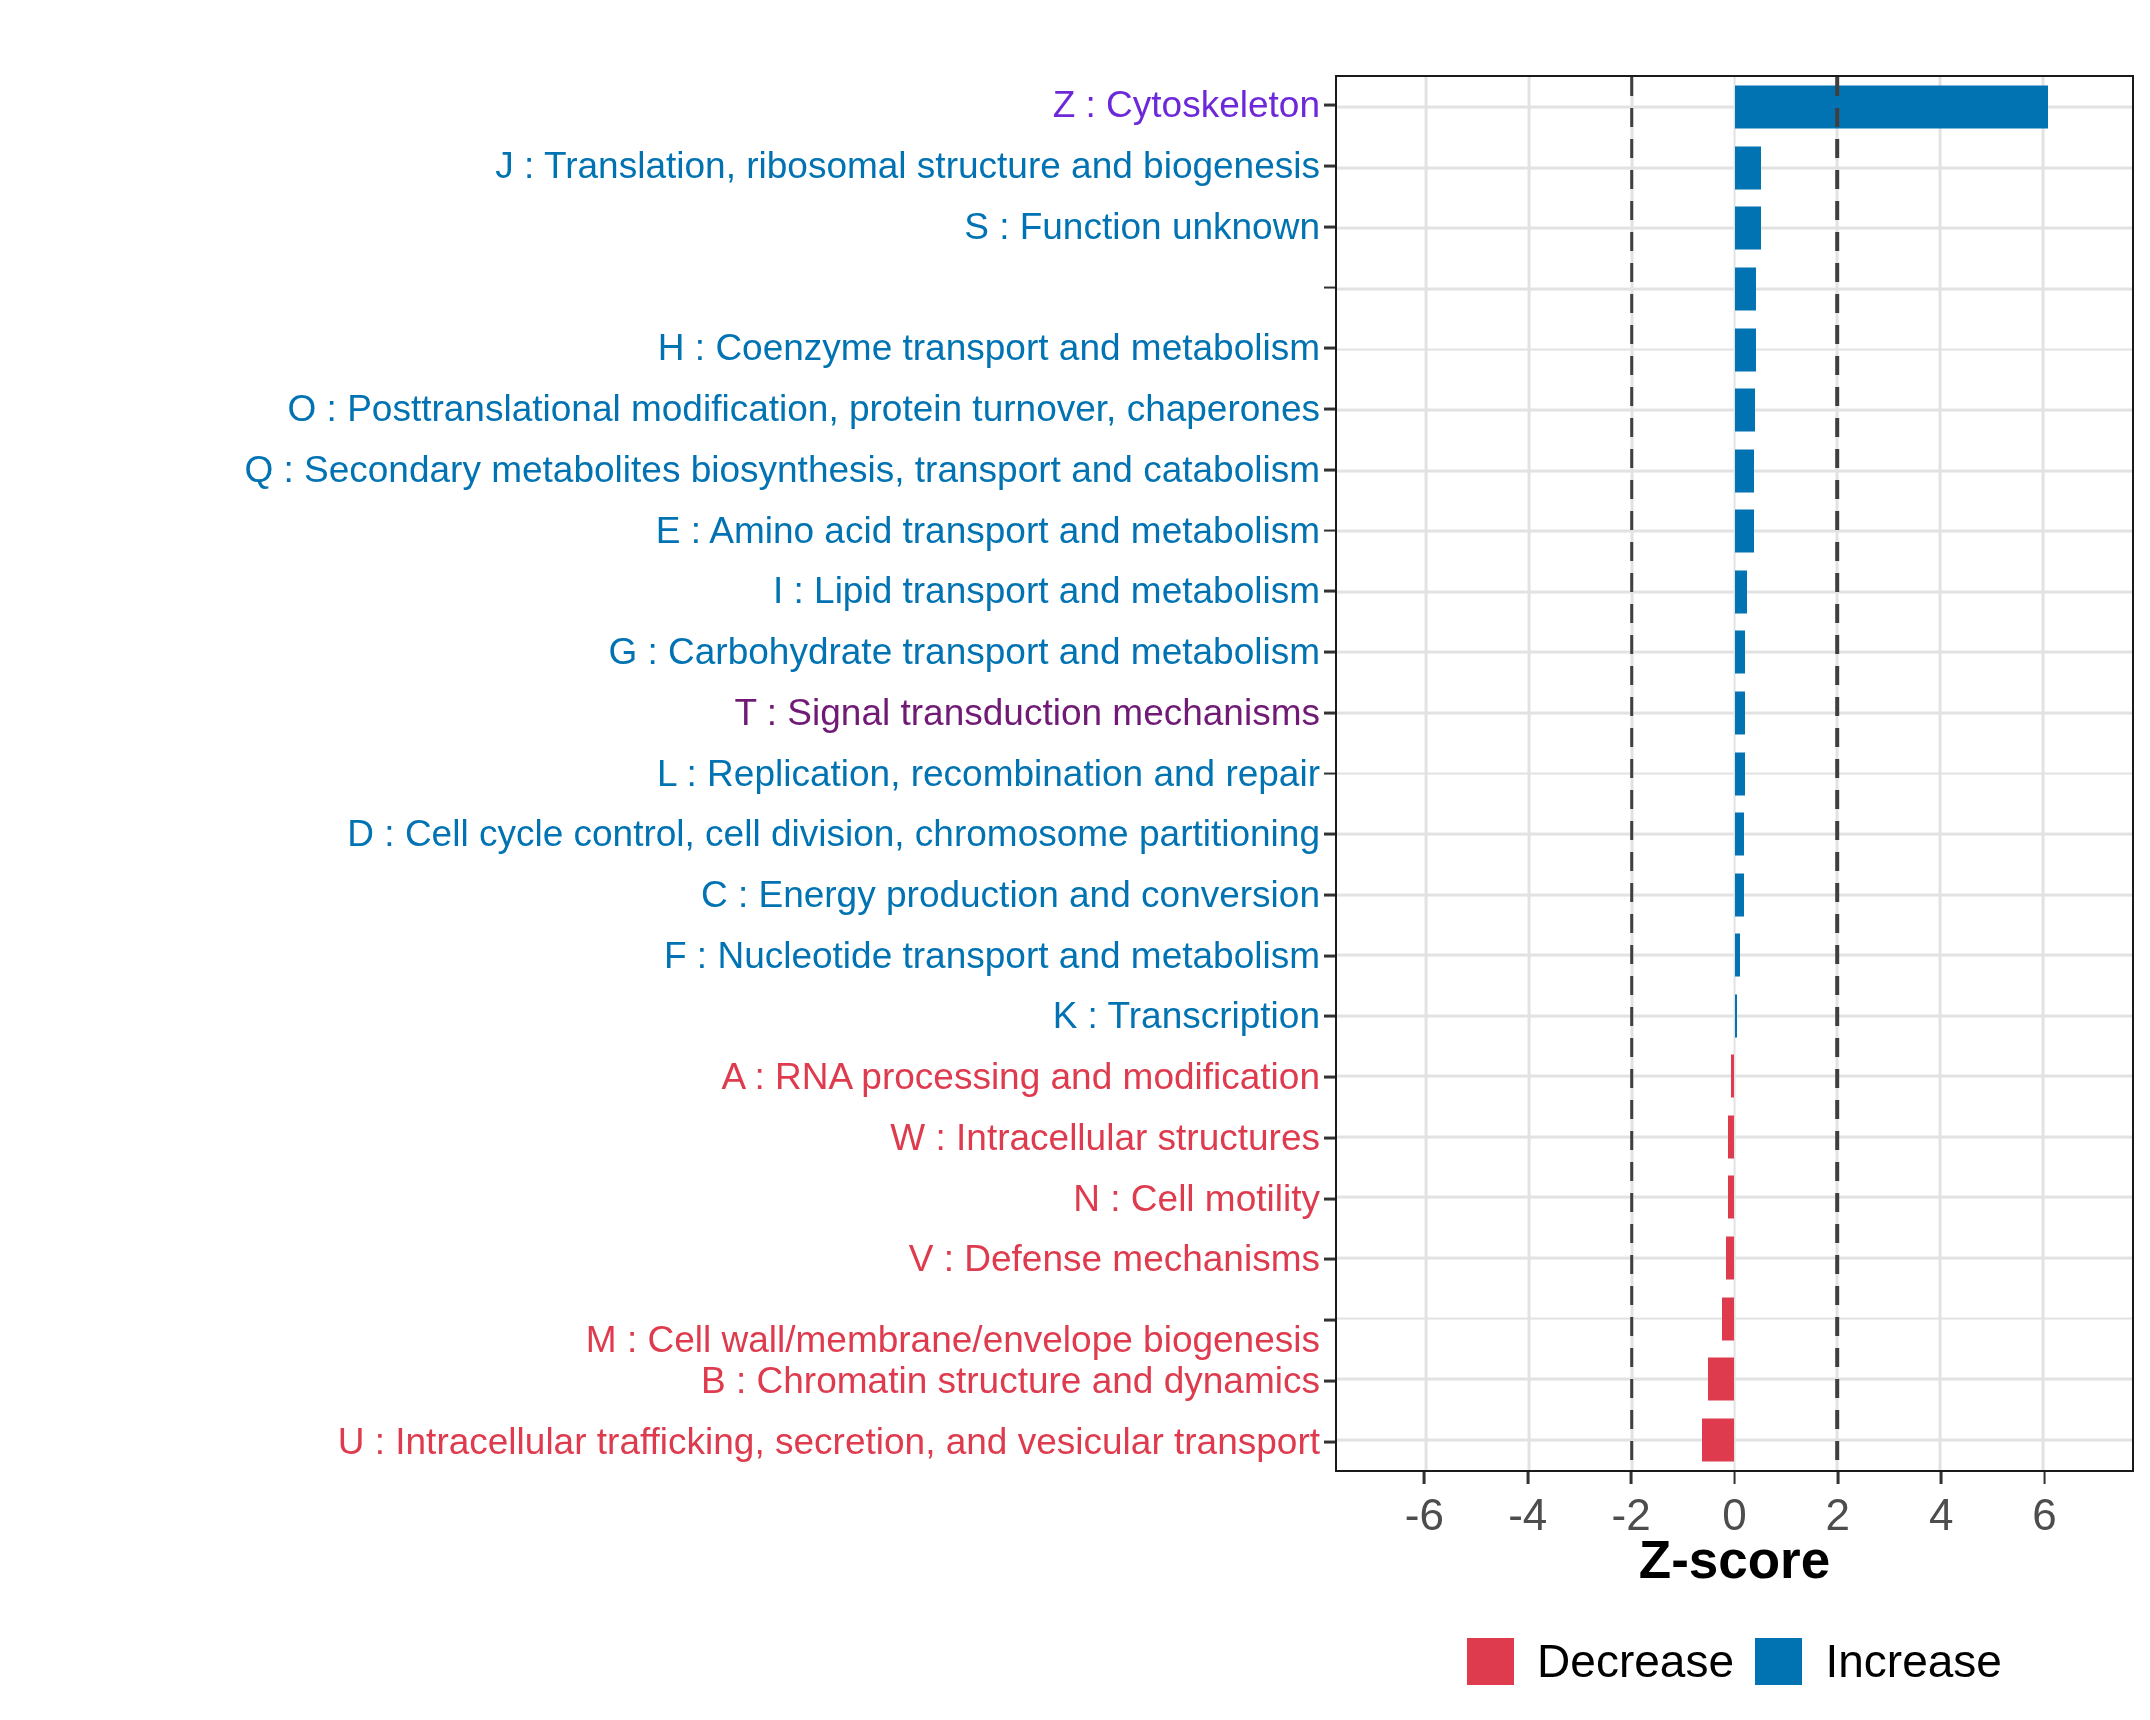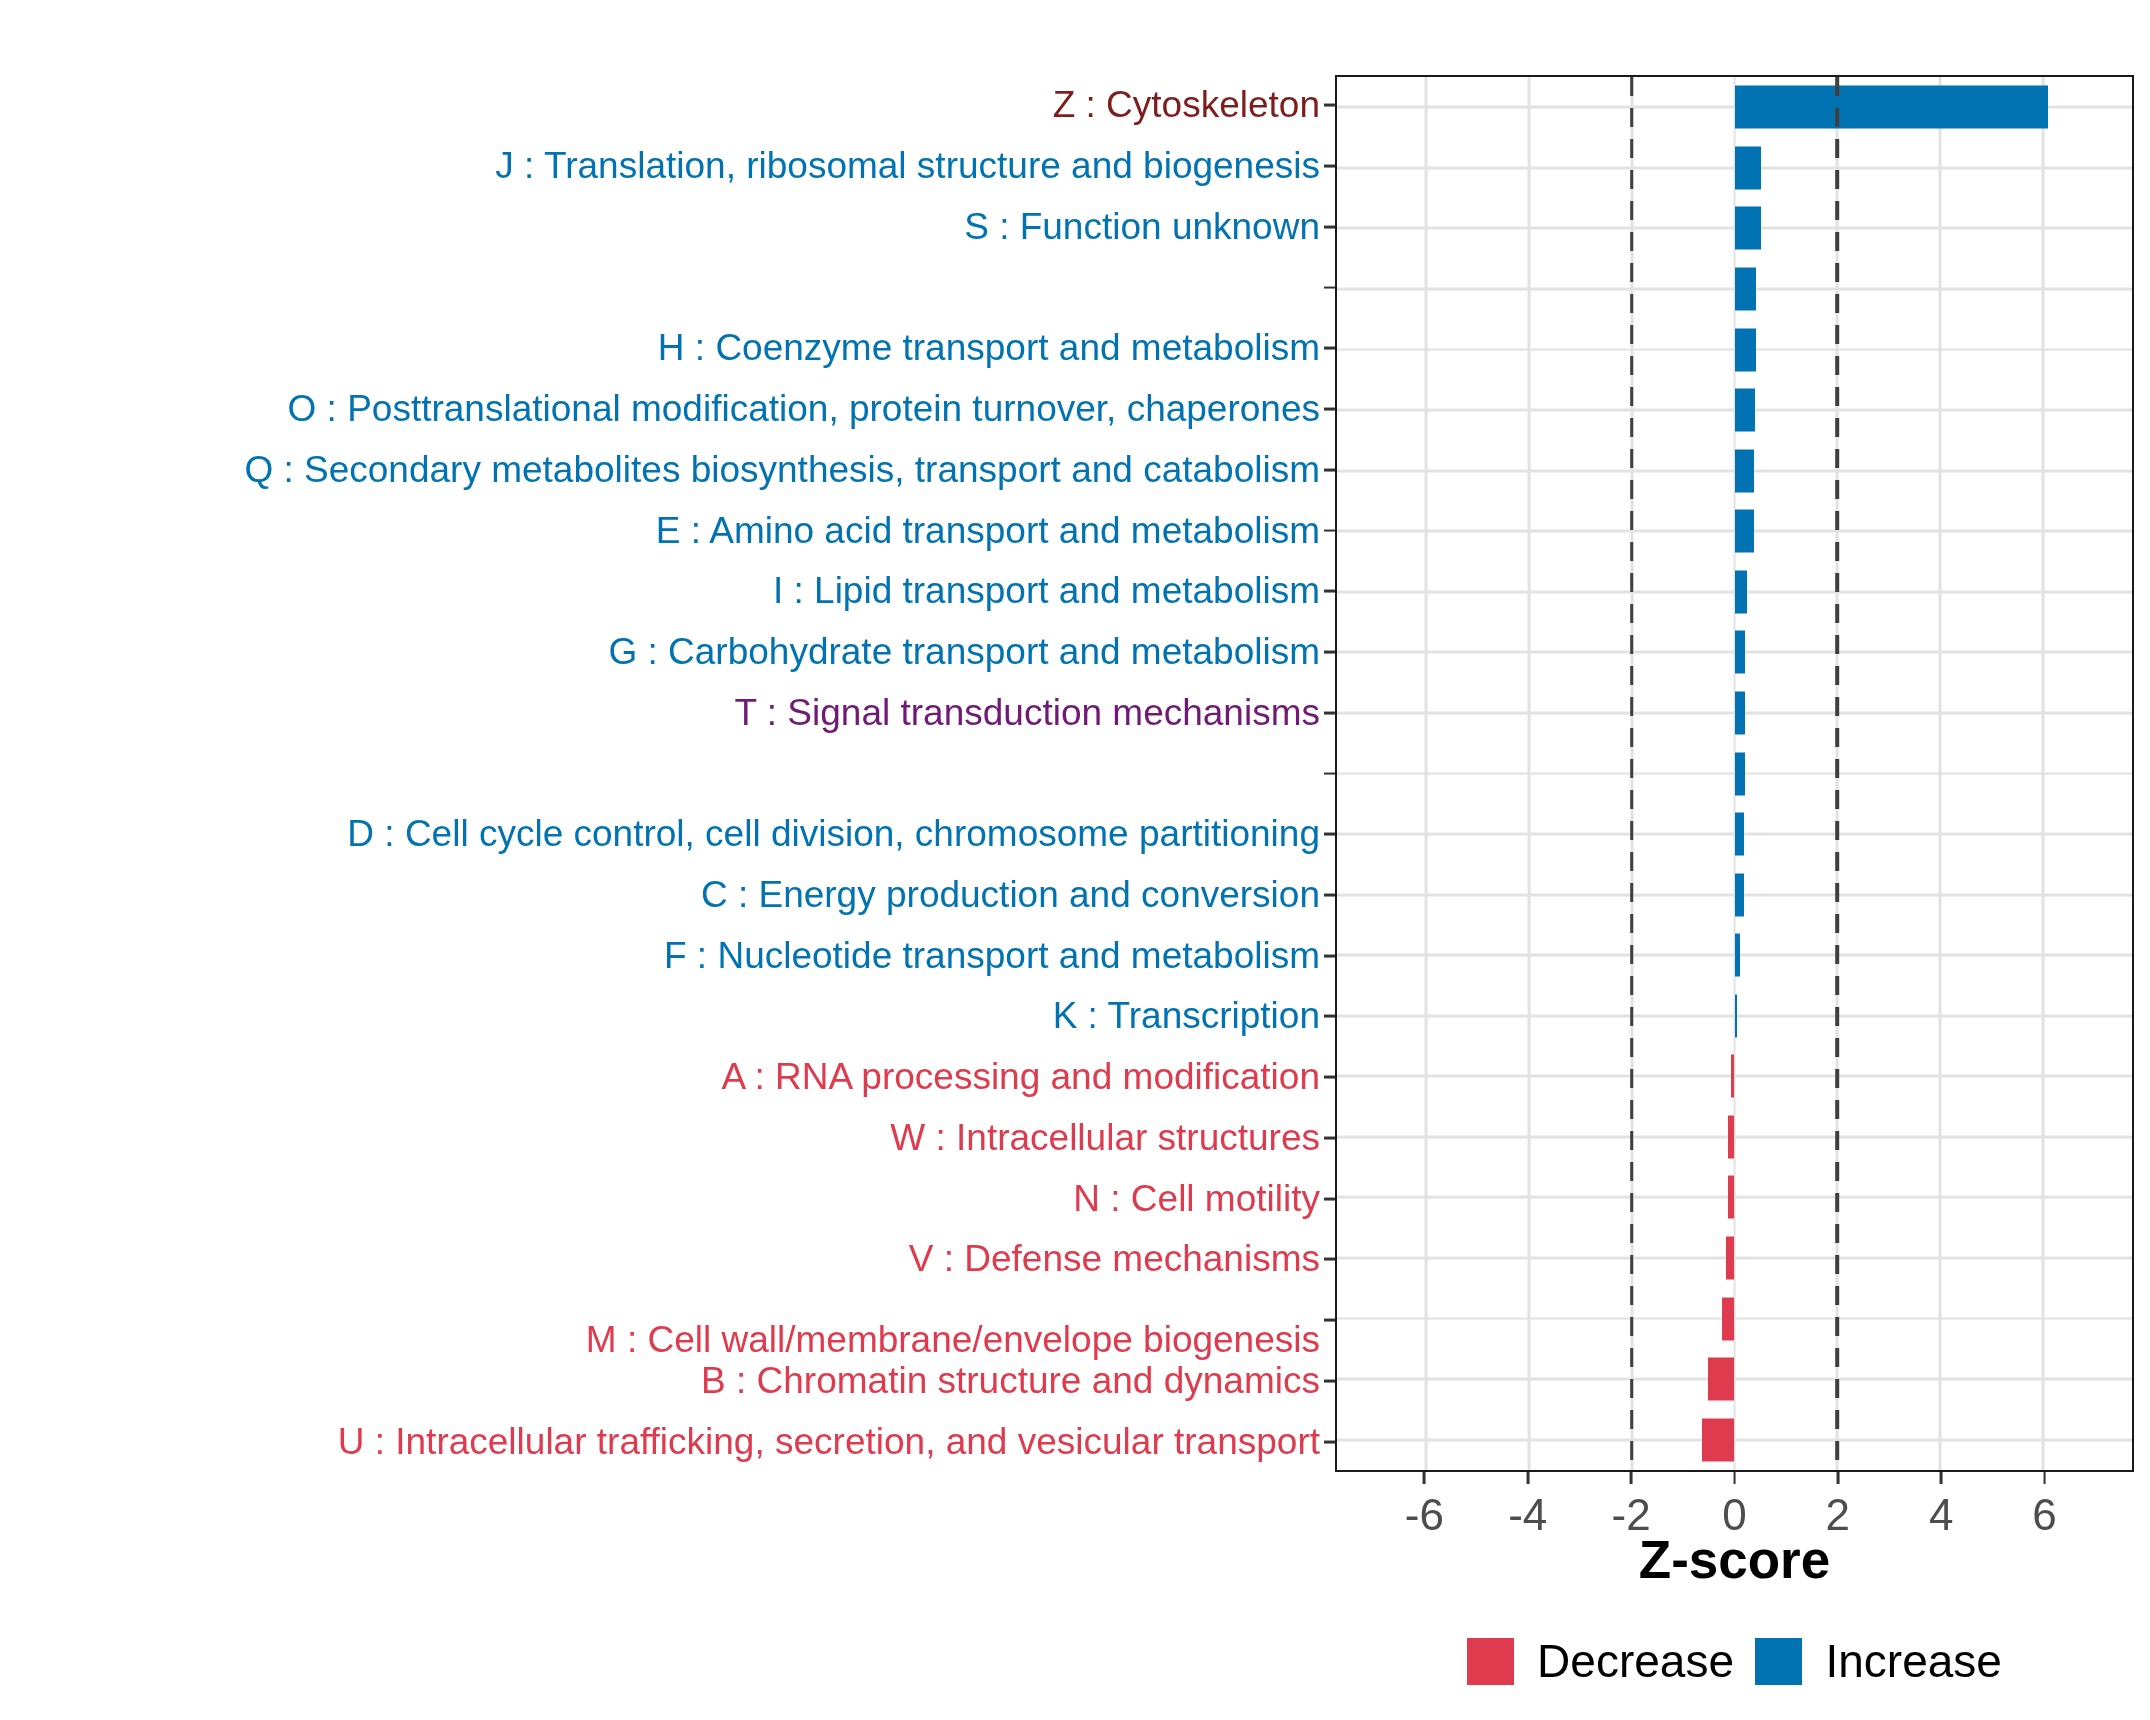--- a/index.html
+++ b/index.html
@@ -47,30 +47,31 @@
   .legend-item{display:flex;align-items:center;gap:23px;}
   .swatch{display:inline-block;width:47px;height:47px;}
   .legend-text{font-size:46px;line-height:49px;}
 </style>
 </head>
 <body>
 
 <div class="root">
 
   <div id="ylabels">
-      <div class="ylabel" style="top: 2.17391%; color: #7f1d1d;">Z : Cytoskeleton</div>
+      <div class="ylabel" style="top: 2.17391%; color: #6d28d9;">Z : Cytoskeleton</div>
       <div class="ylabel" style="top: 6.52174%; color: rgb(1, 115, 178); text-align: center;">J : Translation, ribosomal structure and biogenesis</div>
       <div class="ylabel" style="top: 10.8696%; color: rgb(1, 115, 178);">S : Function unknown</div>
       <div class="ylabel" style="top: 19.5652%; color: rgb(1, 115, 178);">H : Coenzyme transport and metabolism</div>
       <div class="ylabel" style="top: 23.913%; color: rgb(1, 115, 178);">O : Posttranslational modification, protein turnover, chaperones</div>
       <div class="ylabel" style="top: 28.2609%; color: rgb(1, 115, 178);">Q : Secondary metabolites biosynthesis, transport and catabolism</div>
       <div class="ylabel" style="top: 32.6087%; color: rgb(1, 115, 178);">E : Amino acid transport and metabolism</div>
       <div class="ylabel" style="top: 36.9565%; color: rgb(1, 115, 178);">I : Lipid transport and metabolism</div>
       <div class="ylabel" style="top: 41.3043%; color: rgb(1, 115, 178);">G : Carbohydrate transport and metabolism</div>
       <div class="ylabel" style="top: 45.6522%; color: #701a75;">T : Signal transduction mechanisms</div>
+      <div class="ylabel" style="top: 50%; color: rgb(1, 115, 178);">L : Replication, recombination and repair</div>
       <div class="ylabel" style="top: 54.3478%; color: rgb(1, 115, 178);">D : Cell cycle control, cell division, chromosome partitioning</div>
       <div class="ylabel" style="top: 58.6957%; color: rgb(1, 115, 178);">C : Energy production and conversion</div>
       <div class="ylabel" style="top: 63.0435%; color: rgb(1, 115, 178);">F : Nucleotide transport and metabolism</div>
       <div class="ylabel" style="top: 67.3913%; color: rgb(1, 115, 178);">K : Transcription</div>
       <div class="ylabel" style="top: 71.7391%; color: rgb(222, 59, 78);">A : RNA processing and modification</div>
       <div class="ylabel" style="top: 76.087%; color: rgb(222, 59, 78);">W : Intracellular structures</div>
       <div class="ylabel" style="top: 80.4348%; color: rgb(222, 59, 78);">N : Cell motility</div>
       <div class="ylabel" style="top: 84.7826%; color: rgb(222, 59, 78);">V : Defense mechanisms</div>
       <div class="ylabel" style="top: 89.1304%; color: rgb(222, 59, 78); margin-top: 20px;">M : Cell wall/membrane/envelope biogenesis</div>
       <div class="ylabel" style="top: 93.4783%; color: rgb(222, 59, 78);">B : Chromatin structure and dynamics</div>

